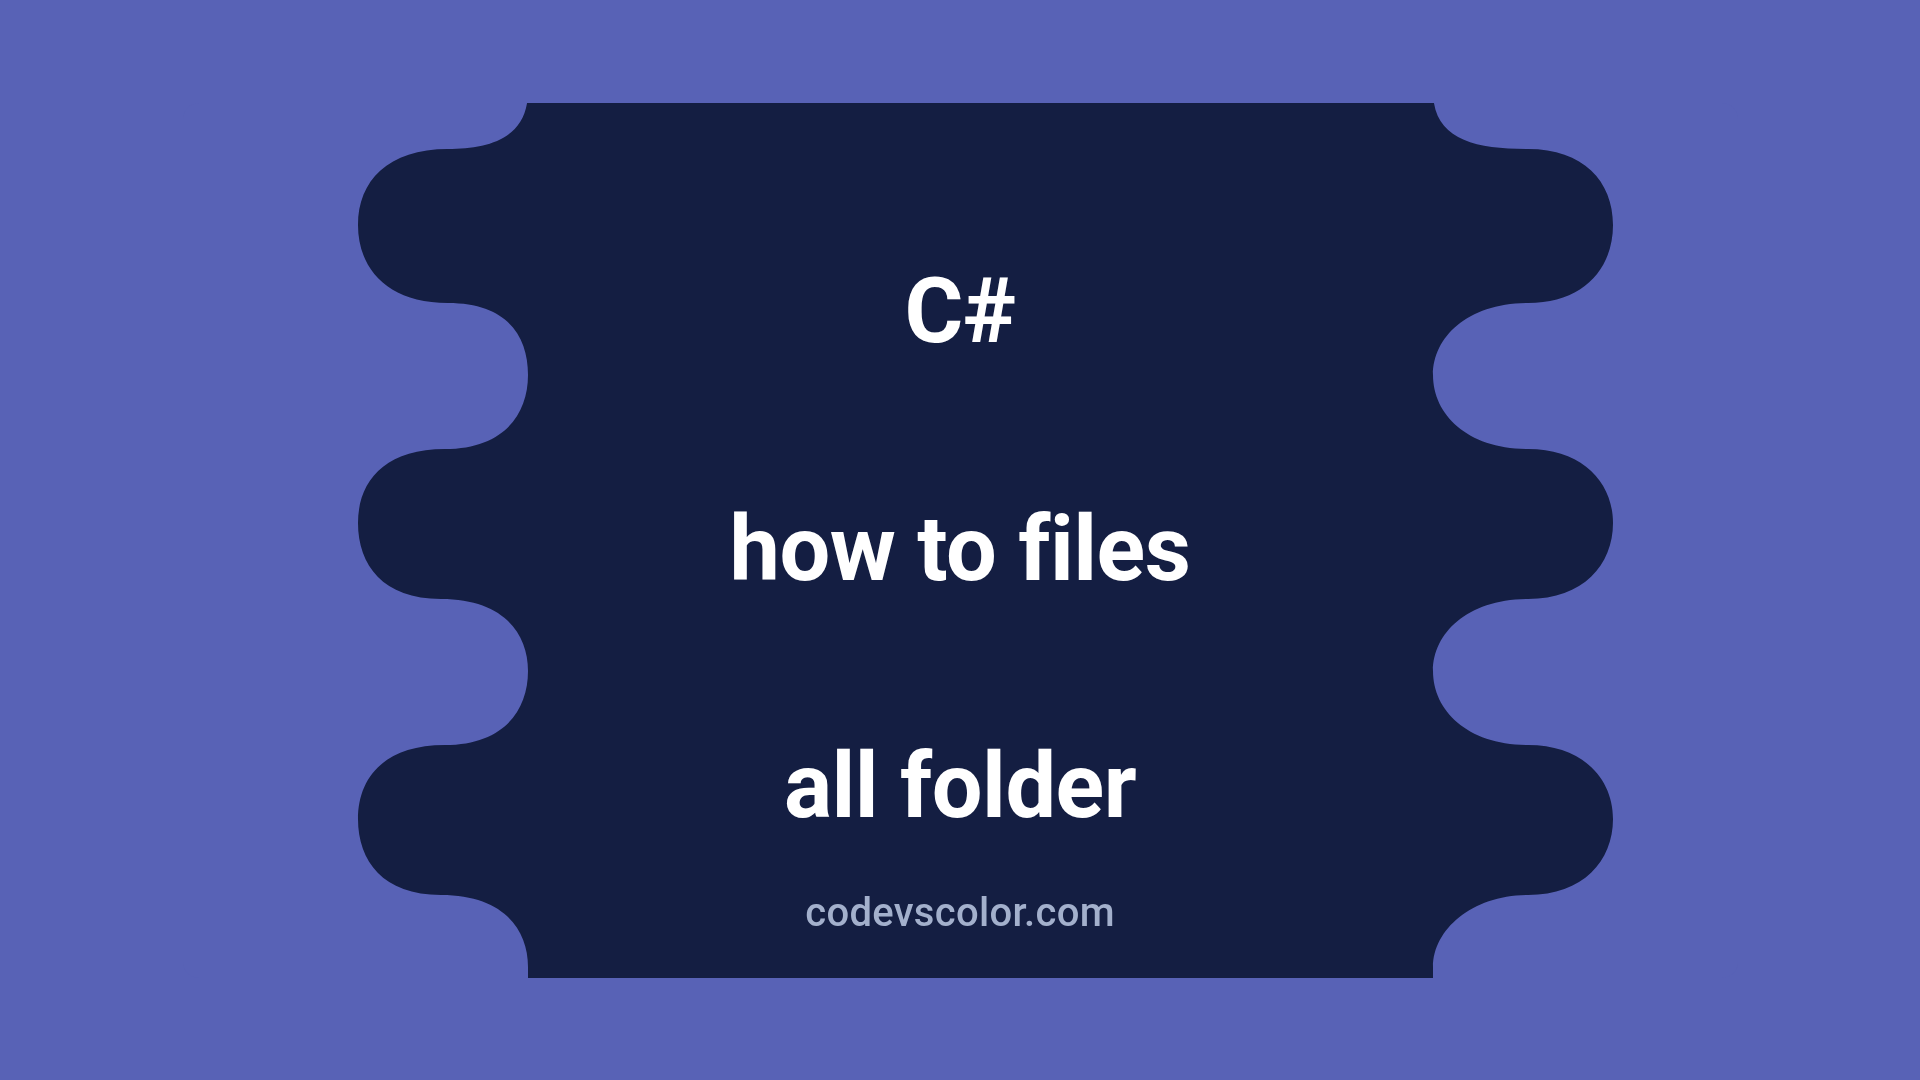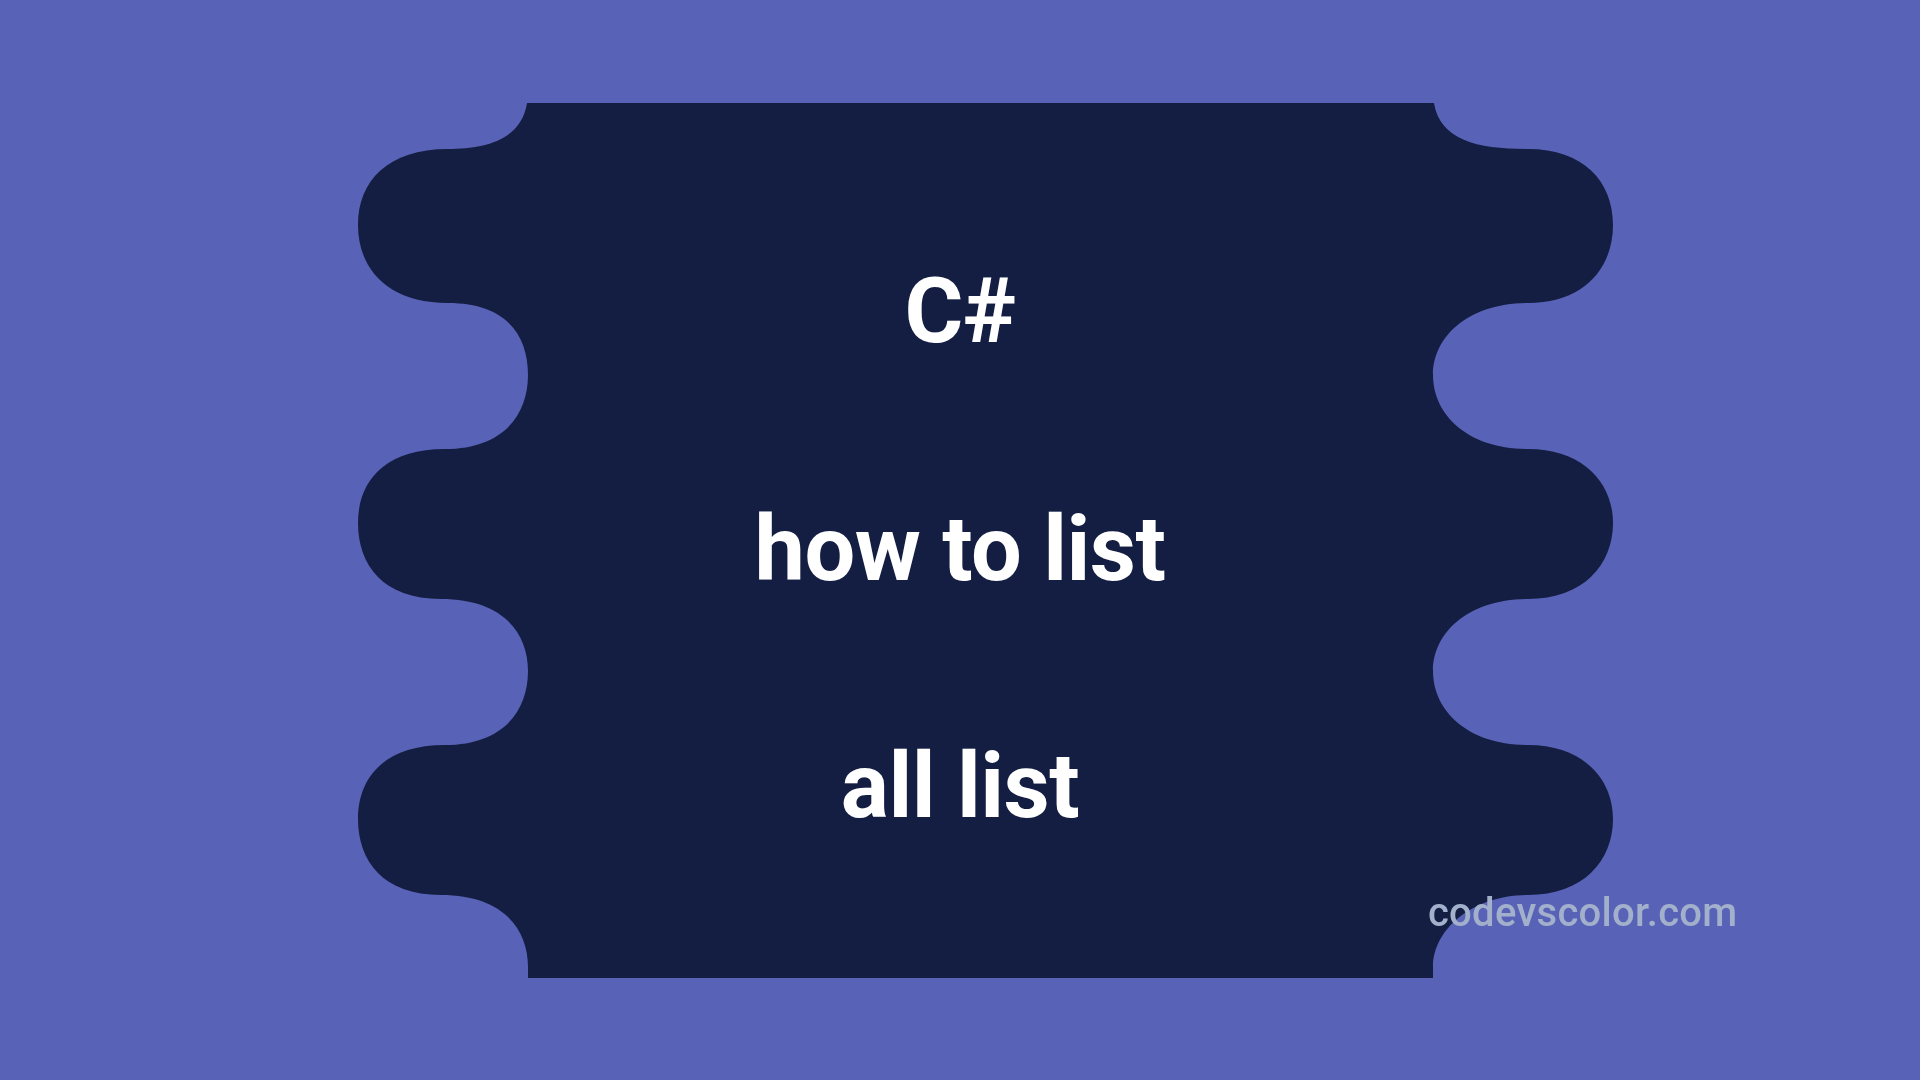--- a/index.html
+++ b/index.html
@@ -46,21 +46,21 @@
     line-height: 1.32;
     text-align: center;
     white-space: pre-line;
     letter-spacing: -0.5px;
   }
   .site {
     position: absolute;
     bottom: 42px;
     left: 0;
     right: 0;
-    text-align: right;
+    text-align: center;
     color: #a3b0cc;
     font-family: -apple-system, BlinkMacSystemFont, "Segoe UI", Roboto, "Helvetica Neue", Arial, sans-serif;
     font-weight: 500;
     font-size: 40px;
     letter-spacing: 0.3px;
   }
 </style>
 </head>
 <body>
 
@@ -99,19 +99,19 @@
         C 1290 46 1250 36 1250 -12
         L 1250 -40
         Z
       "></path>
     </svg>
   </div>
 
   <div class="content">
     <div class="title">
       <span>C#</span><br>
-      <span>how to list</span><br>
-      <span>all list</span><br>
+      <span>how to files</span><br>
+      <span>all folder</span><br>
     </div>
   </div>
 
   <div class="site">codevscolor.com</div>
 </div>
 
 </body></html>

